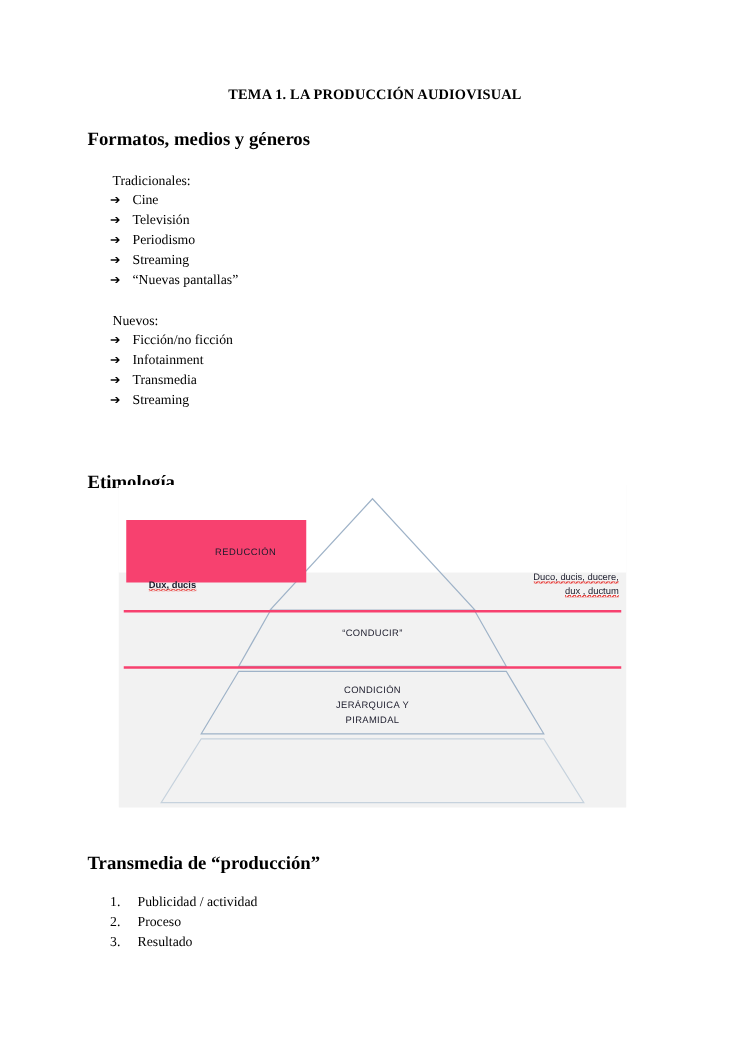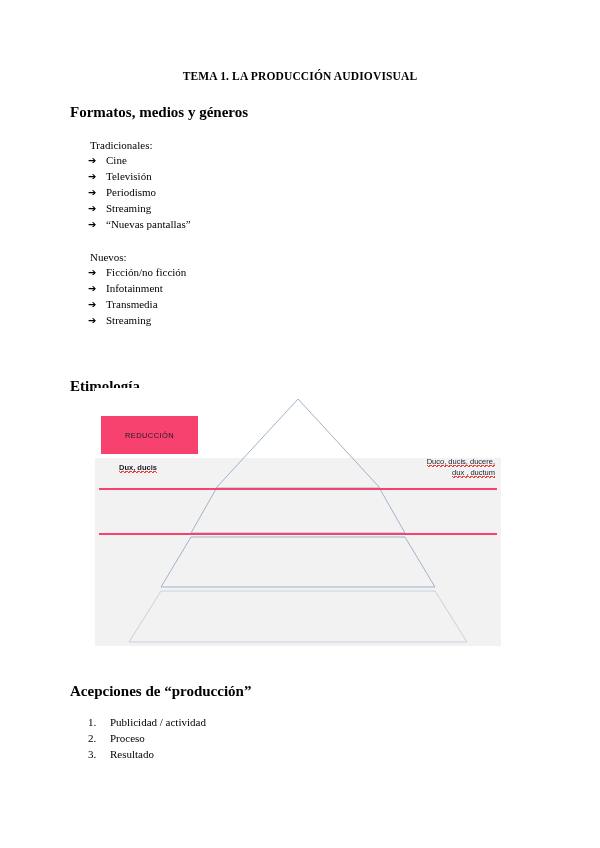--- a/index.html
+++ b/index.html
@@ -119,30 +119,31 @@
   .diagram svg.pyramid {
     position: absolute;
     left: 0;
     top: 0;
     width: 406px;
     height: 258px;
   }
   .pink-box {
     position: absolute;
     top: 28px;
-    height: 38px;
+    height: 50px;
     background: #f7416f;
     color: #1b1b2b;
     font-family: "Liberation Sans", sans-serif;
     font-size: 7.5px;
     letter-spacing: 0.4px;
     display: flex;
     align-items: center;
     justify-content: center;
     white-space: nowrap;
+    padding-left: 47px;
   }
   .pink-box.b0 { left: 6px;   width: 97px; }
   .pink-box.b1 { left: 108px; width: 97px; }
   .pink-box.b2 { left: 210px; width: 97px; }
   .pink-box.b3 { left: 312px; width: 94px; }
 
   .latin {
     position: absolute;
     font-family: "Liberation Sans", sans-serif;
     font-size: 7.5px;
@@ -283,24 +284,28 @@
     </div>
 
     <div class="latin latin-right">
       <div><span class="sq">Duco, ducis, ducere,</span></div>
       <div><span class="sq">dux , ductum</span></div>
     </div>
 
     <div class="pink-rule r1"></div>
     <div class="pink-rule r2"></div>
 
-
+    <div class="tier-label t-conducir">“CONDUCIR”</div>
+
+    <div class="tier-label t-condicion">CONDICIÓN
+JERÁRQUICA Y
+PIRAMIDAL</div>
   </div>
 
-  <div class="section-head h-acepciones">Acepciones de “producción”</div>
+  <div class="section-head h-acepciones">Transmedia de “producción”</div>
 
   <ol class="num-list">
     <li>
       <span class="num-marker">1.</span>
       <span>Publicidad / actividad</span>
     </li>
     <li>
       <span class="num-marker">2.</span>
       <span>Proceso</span>
     </li>

